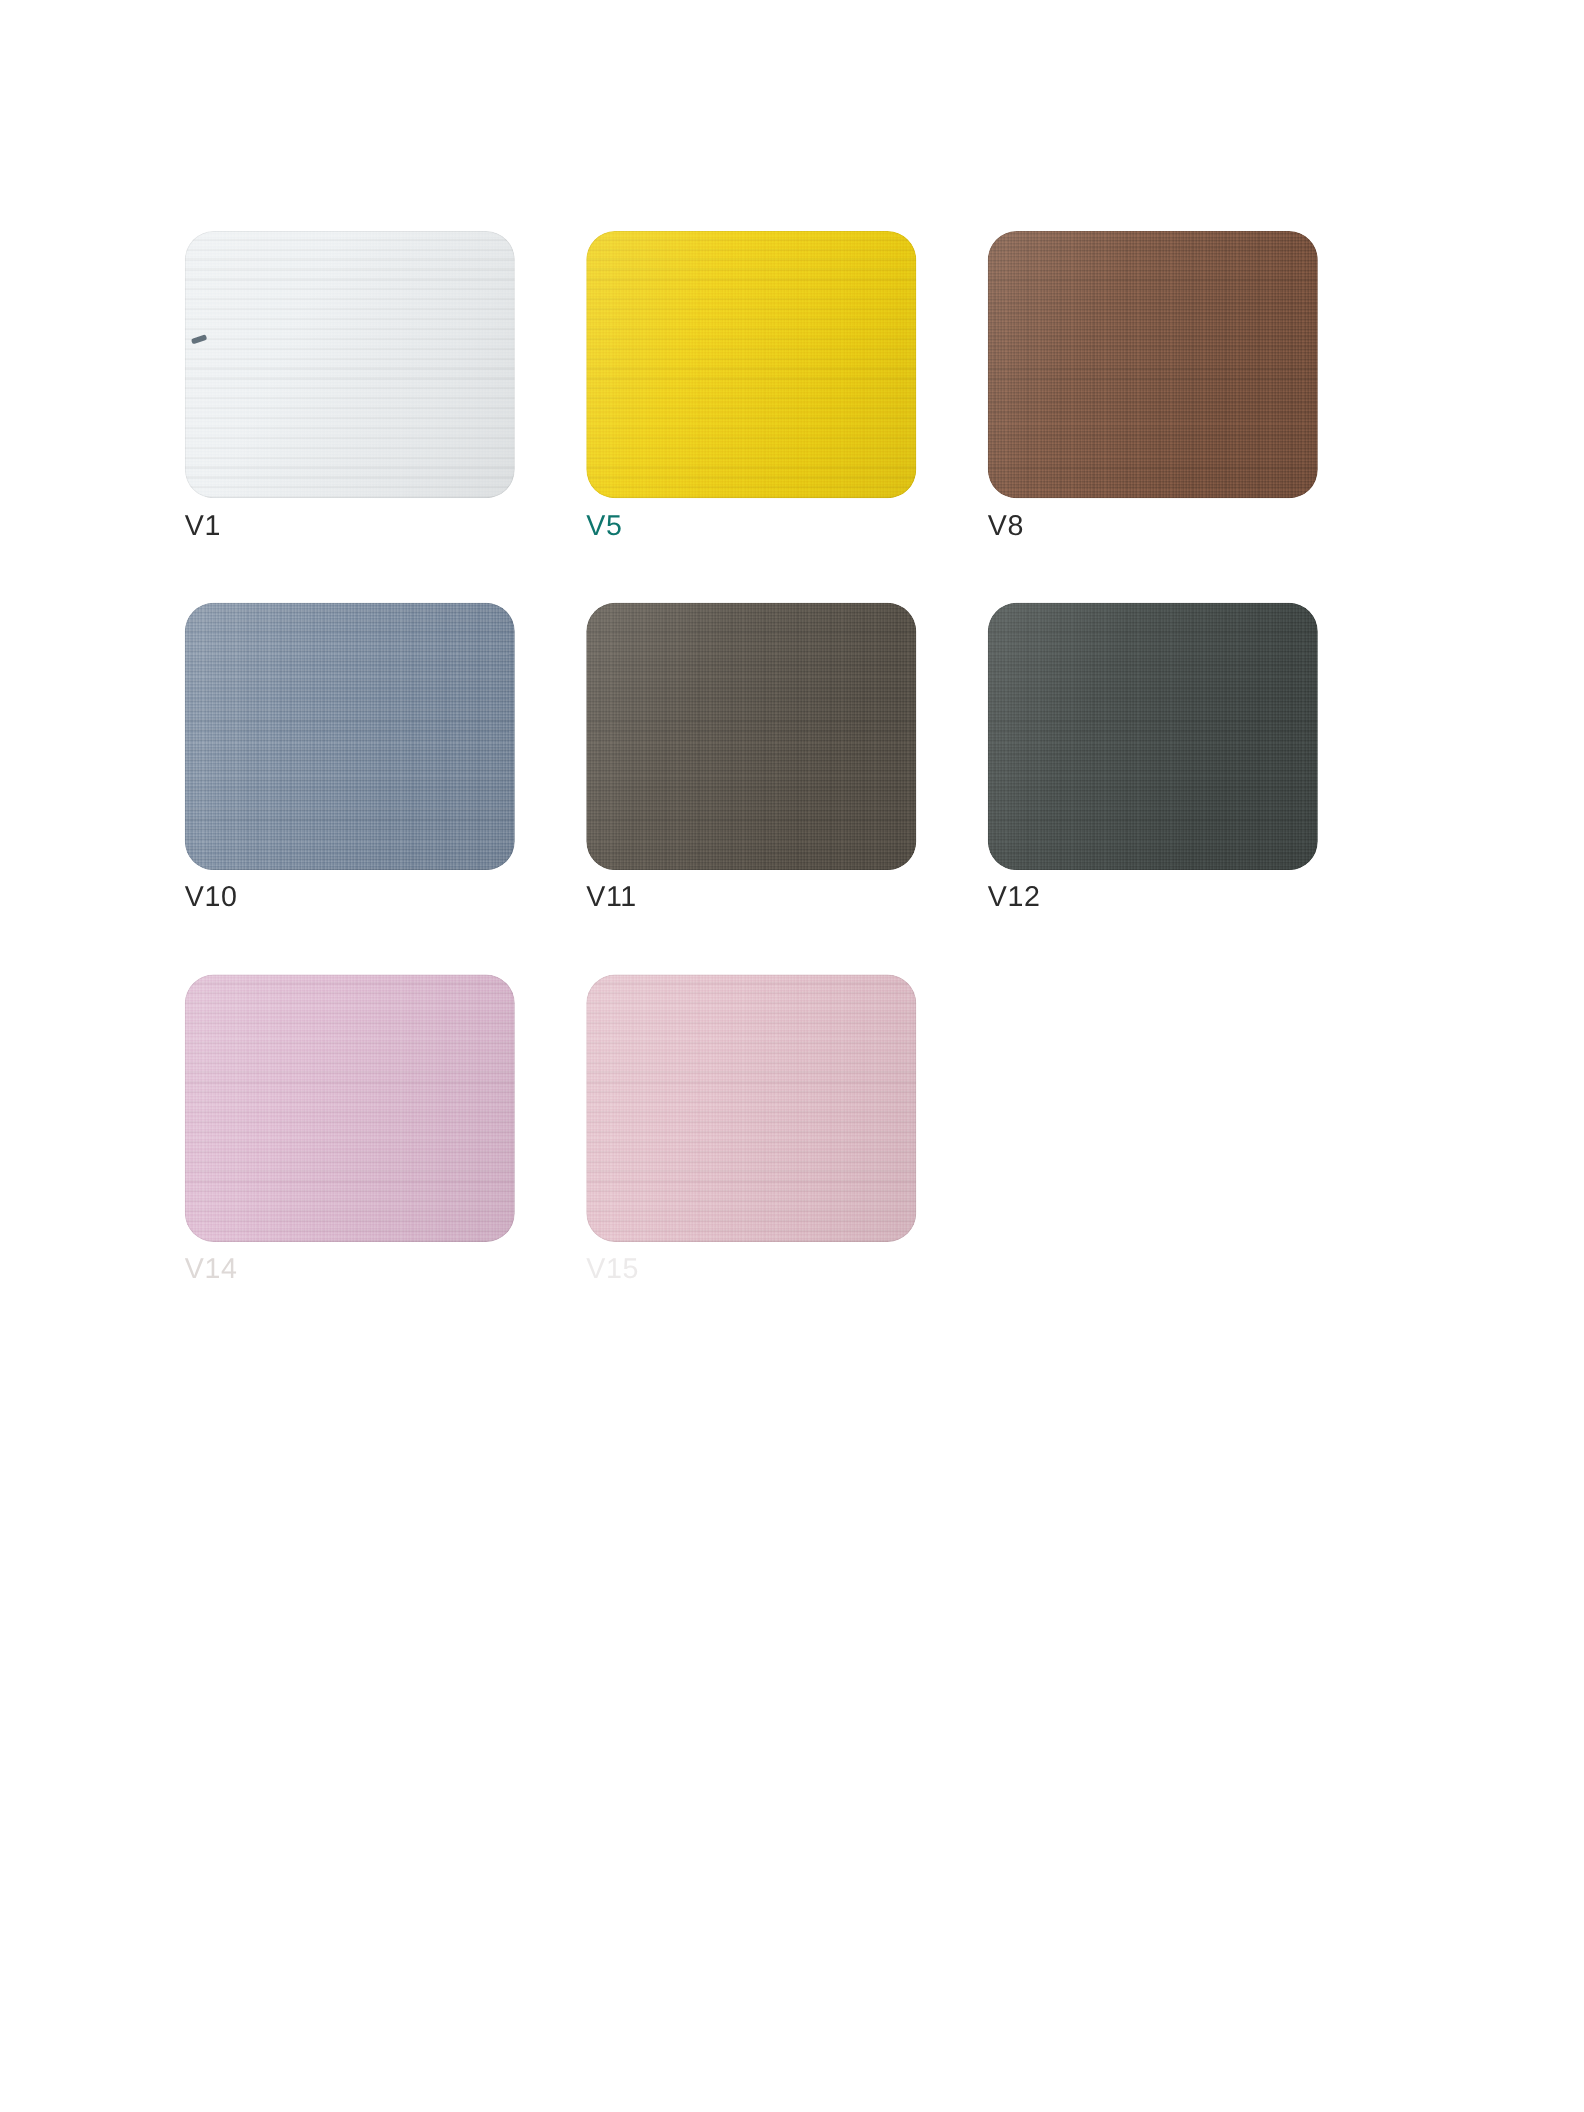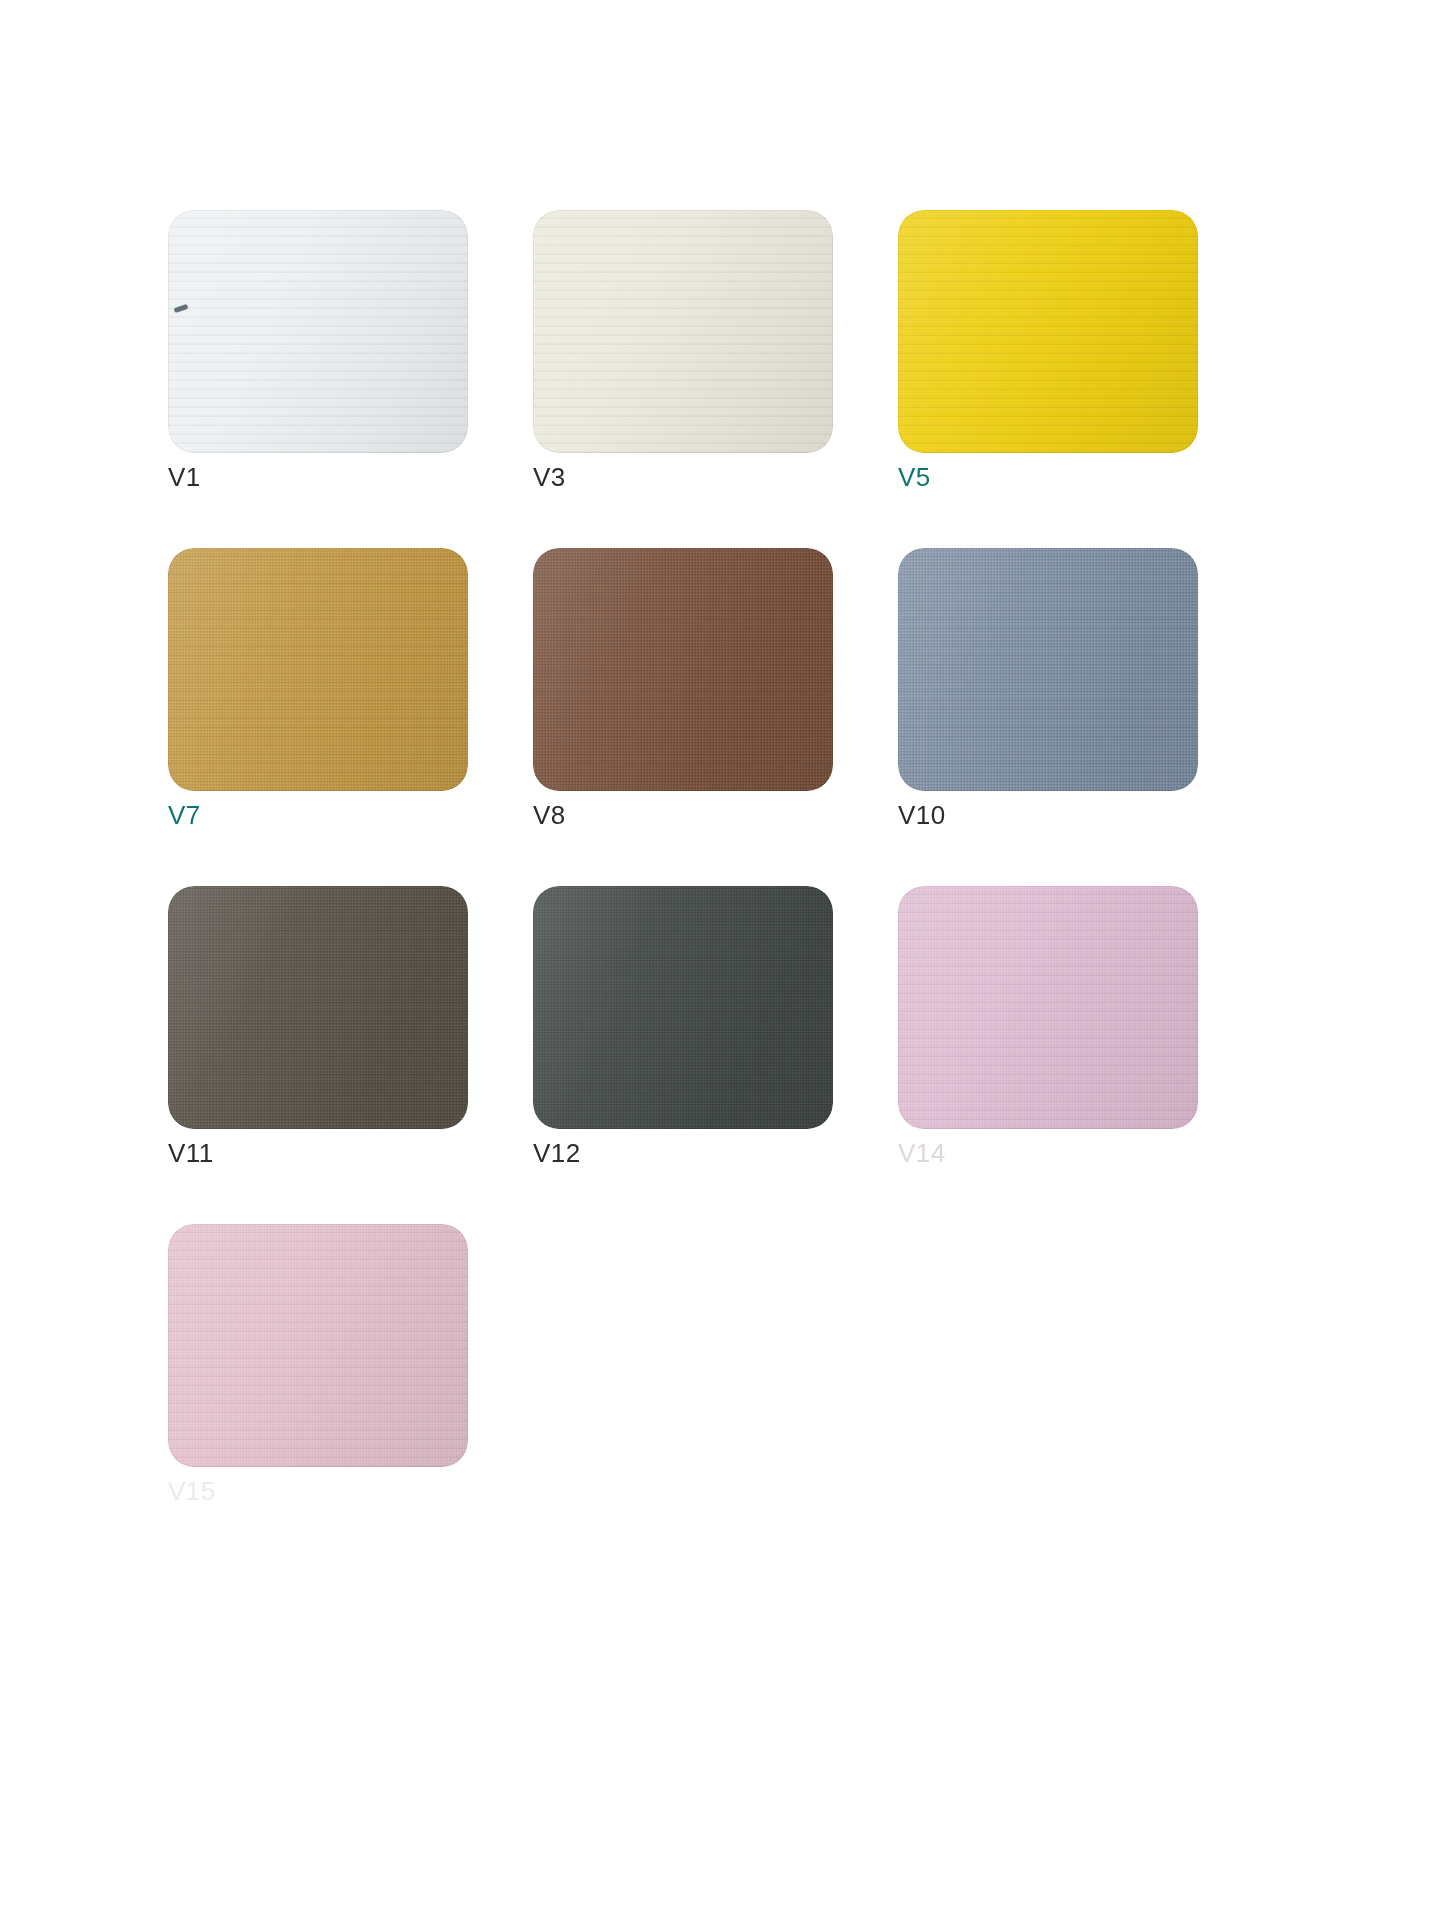--- a/index.html
+++ b/index.html
@@ -150,47 +150,27 @@
           <div class="chip-weave"></div>
           <div class="chip-ribs"></div>
           <div class="chip-sheen"></div>
           <div class="chip-edge"></div>
           <div class="stray-mark"></div>
         </div>
         <div class="swatch-label">V1</div>
       </div>
       <div class="swatch-cell">
         <div class="swatch-chip">
-          <div class="chip-base" style="background: rgb(236, 234, 221);"></div>
-          <div class="chip-weave"></div>
-          <div class="chip-ribs"></div>
-          <div class="chip-sheen"></div>
-          <div class="chip-edge"></div>
-        </div>
-        <div class="swatch-label">V3</div>
-      </div>
-      <div class="swatch-cell">
-        <div class="swatch-chip">
           <div class="chip-base" style="background: rgb(239, 208, 21);"></div>
           <div class="chip-weave"></div>
           <div class="chip-ribs"></div>
           <div class="chip-sheen"></div>
           <div class="chip-edge"></div>
         </div>
         <div class="swatch-label faded-light">V5</div>
-      </div>
-      <div class="swatch-cell">
-        <div class="swatch-chip">
-          <div class="chip-base" style="background: rgb(194, 154, 73);"></div>
-          <div class="chip-weave"></div>
-          <div class="chip-ribs"></div>
-          <div class="chip-sheen"></div>
-          <div class="chip-edge"></div>
-        </div>
-        <div class="swatch-label faded-light">V7</div>
       </div>
       <div class="swatch-cell">
         <div class="swatch-chip">
           <div class="chip-base" style="background: rgb(122, 84, 64);"></div>
           <div class="chip-weave"></div>
           <div class="chip-ribs"></div>
           <div class="chip-sheen"></div>
           <div class="chip-edge"></div>
         </div>
         <div class="swatch-label">V8</div>

